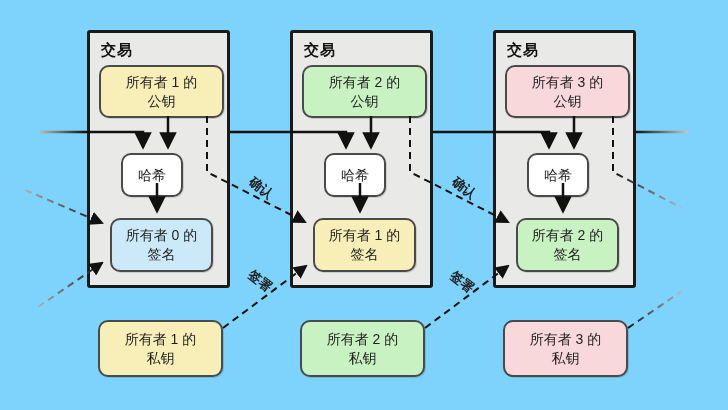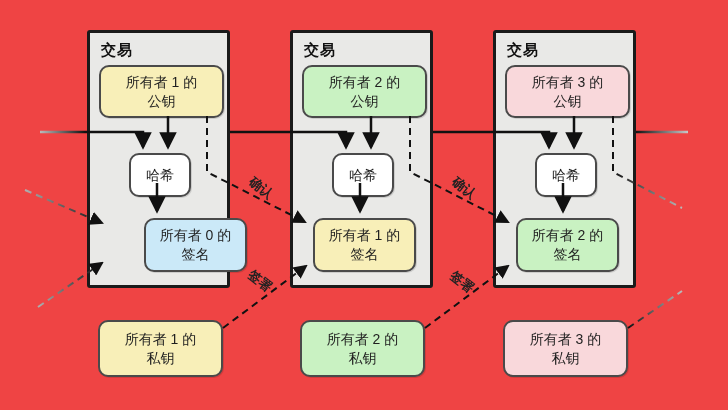--- a/index.html
+++ b/index.html
@@ -1,38 +1,38 @@
 <!DOCTYPE html>
 <html><head>
 <meta charset="utf-8">
 <style>
   html,body{margin:0;padding:0;background:#ffffff;}
   #stage{
-    position:relative;width:728px;height:410px;overflow:hidden;background:#ef4444;
+    position:relative;width:728px;height:410px;overflow:hidden;background:#7dd3fc;
     font-family:"Liberation Sans","DejaVu Sans",sans-serif;color:#1a1a1a;
   }
   
   .panel{
     position:absolute;top:30px;width:143px;height:258px;box-sizing:border-box;
     border:3px solid #1a1a1a;border-radius:3px;background:#e9e9e7;
   }
   .panel.t1{left:87px}.panel.t2{left:290px}.panel.t3{left:493px}
   .panel-title{
     position:absolute;left:11px;top:8px;font-size:15px;font-weight:700;color:#111;
     letter-spacing:1px;
   }
   
   .node{
     position:absolute;box-sizing:border-box;border:2px solid #4a4a4a;border-radius:10px;
     display:flex;flex-direction:column;align-items:center;justify-content:center;
     font-size:14px;font-weight:500;line-height:19px;text-align:center;color:#1f1f1f;
     box-shadow:1px 1px 0 rgba(0,0,0,.12);
   }
   .pubkey{left:9px;top:32px;width:125px;height:53px;}
-  .hash{left:39px;top:120px;width:62px;height:44px;}
+  .hash{left:31px;top:120px;width:62px;height:44px;}
   .sig{left:20px;top:185px;width:103px;height:54px;}
   .pk{position:absolute;top:320px;width:125px;height:57px;}
   .pk.k1{left:98px}.pk.k2{left:300px}.pk.k3{left:503px}
   
   .edge-label{
     position:absolute;font-size:13px;font-weight:600;color:#222;white-space:nowrap;
     transform:translate(-50%,-50%) rotate(38deg);
   }
   #connector-layer{position:absolute;left:0;top:0;width:728px;height:410px;pointer-events:none;}
 </style>
@@ -43,21 +43,21 @@
 
   <div class="panel t1" style="background-color: rgb(233, 233, 231);">
     <div class="panel-title">交易</div>
     <div class="node pubkey" style="background-color: rgb(248, 239, 184);">
       <span>所有者 1 的</span>
       <span>公钥</span>
     </div>
     <div class="node hash" style="background-color: rgb(255, 255, 255);">
       <span>哈希</span>
     </div>
-    <div class="node sig" style="background-color: rgb(203, 233, 248); margin-left: 34px;">
+    <div class="node sig" style="background-color: rgb(203, 233, 248);">
       <span>所有者 0 的</span>
       <span>签名</span>
     </div>
   </div>
 
   <div class="panel t2" style="background-color: rgb(233, 233, 231);">
     <div class="panel-title">交易</div>
     <div class="node pubkey" style="background-color: rgb(201, 242, 194);">
       <span>所有者 2 的</span>
       <span>公钥</span>

